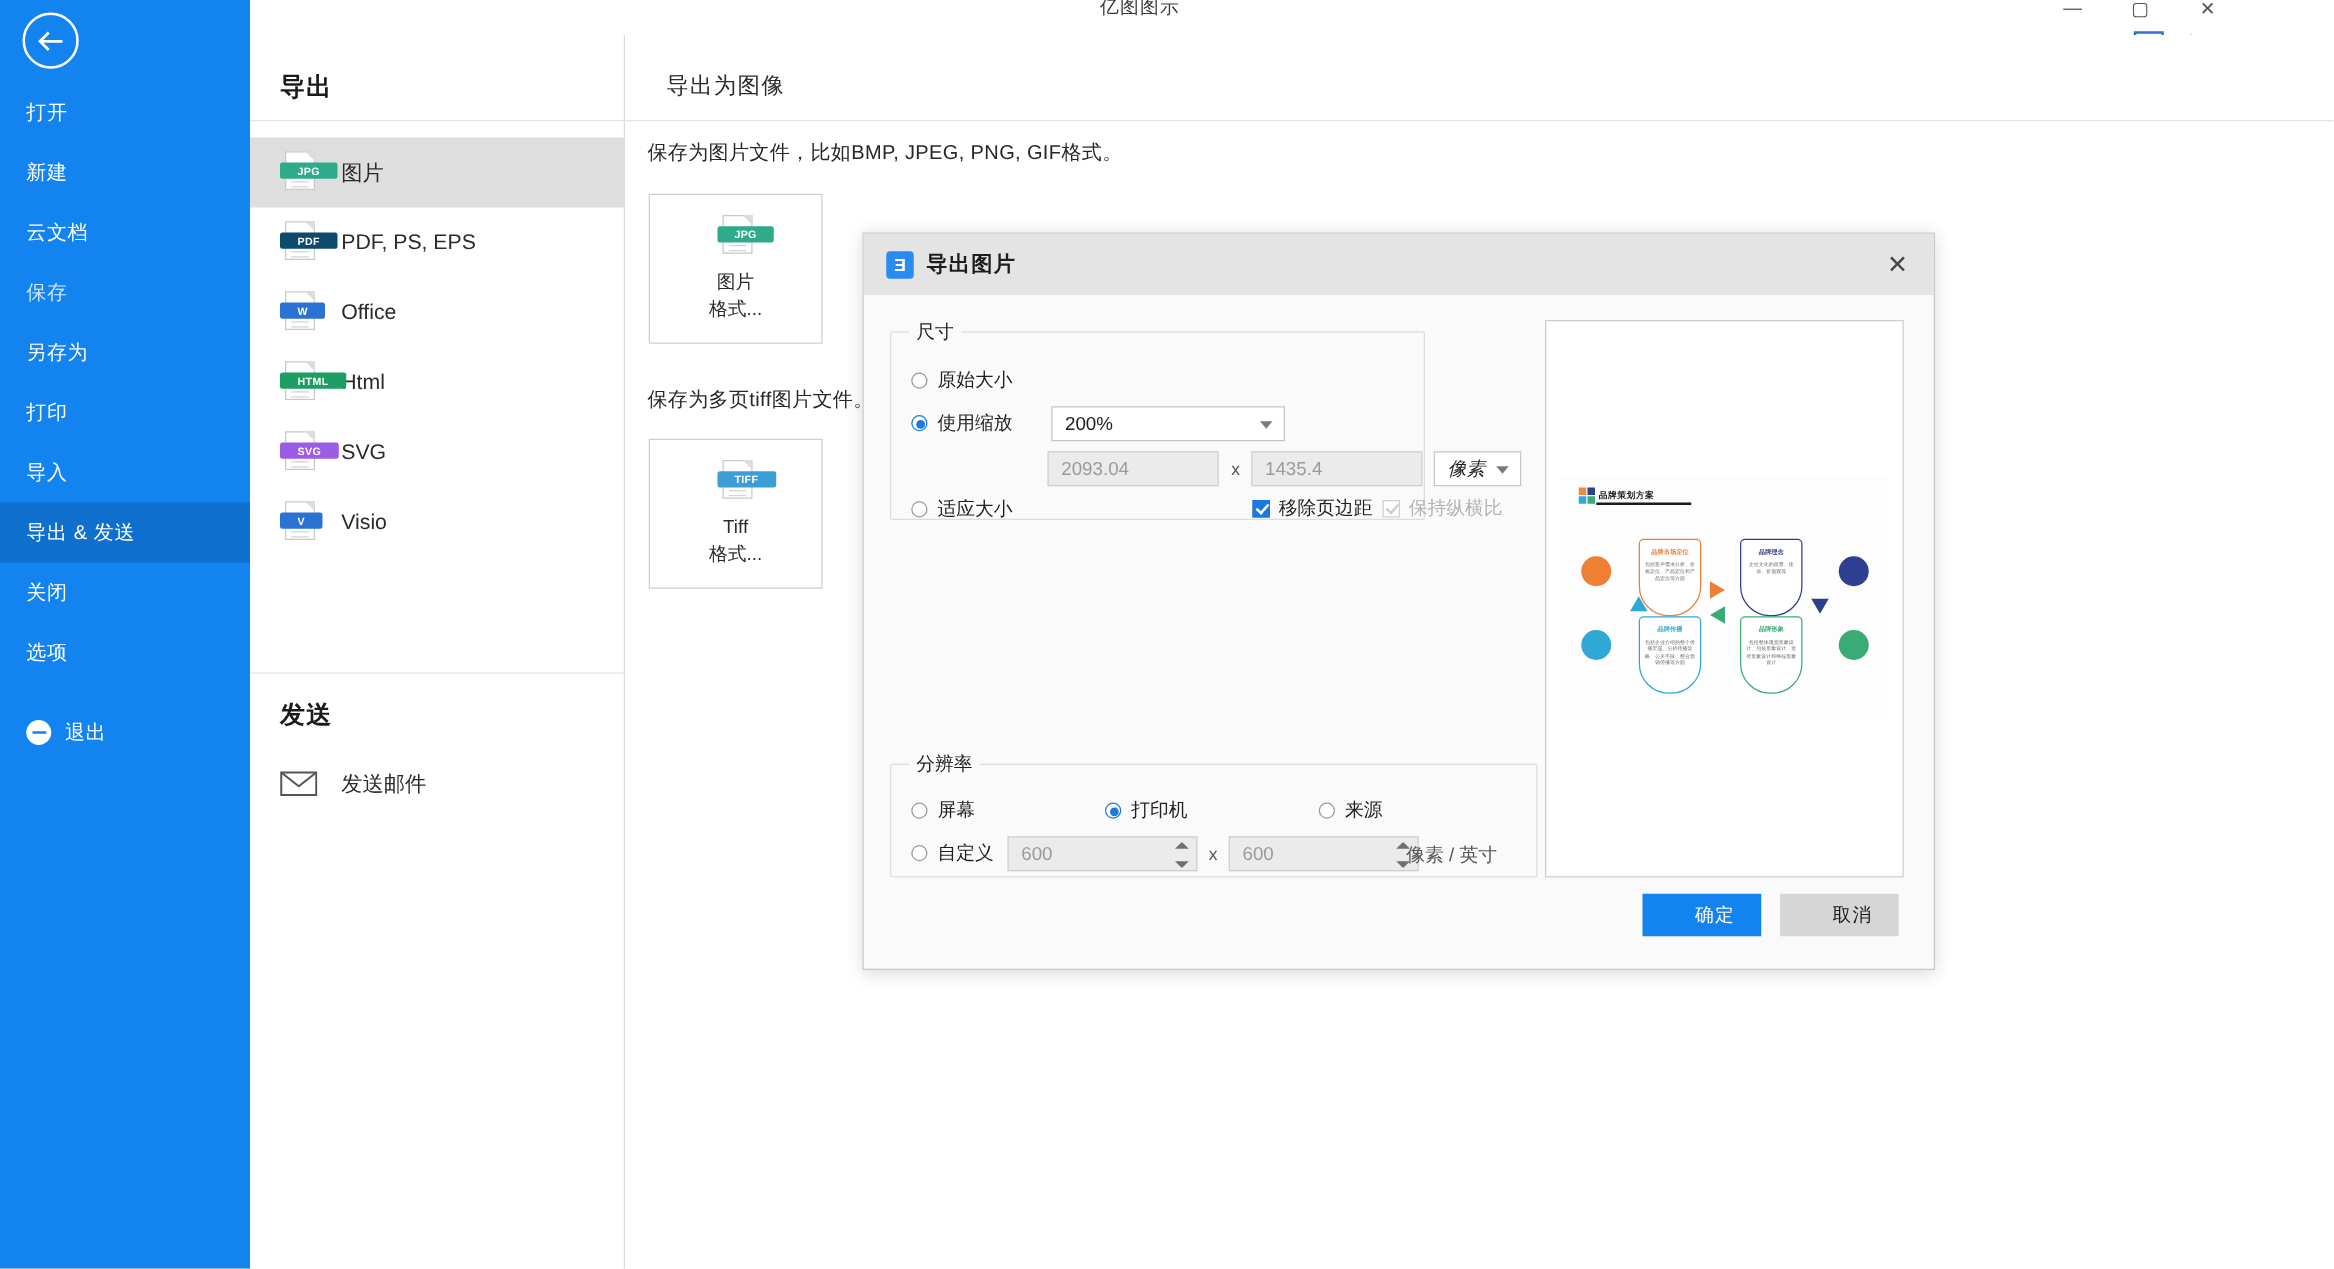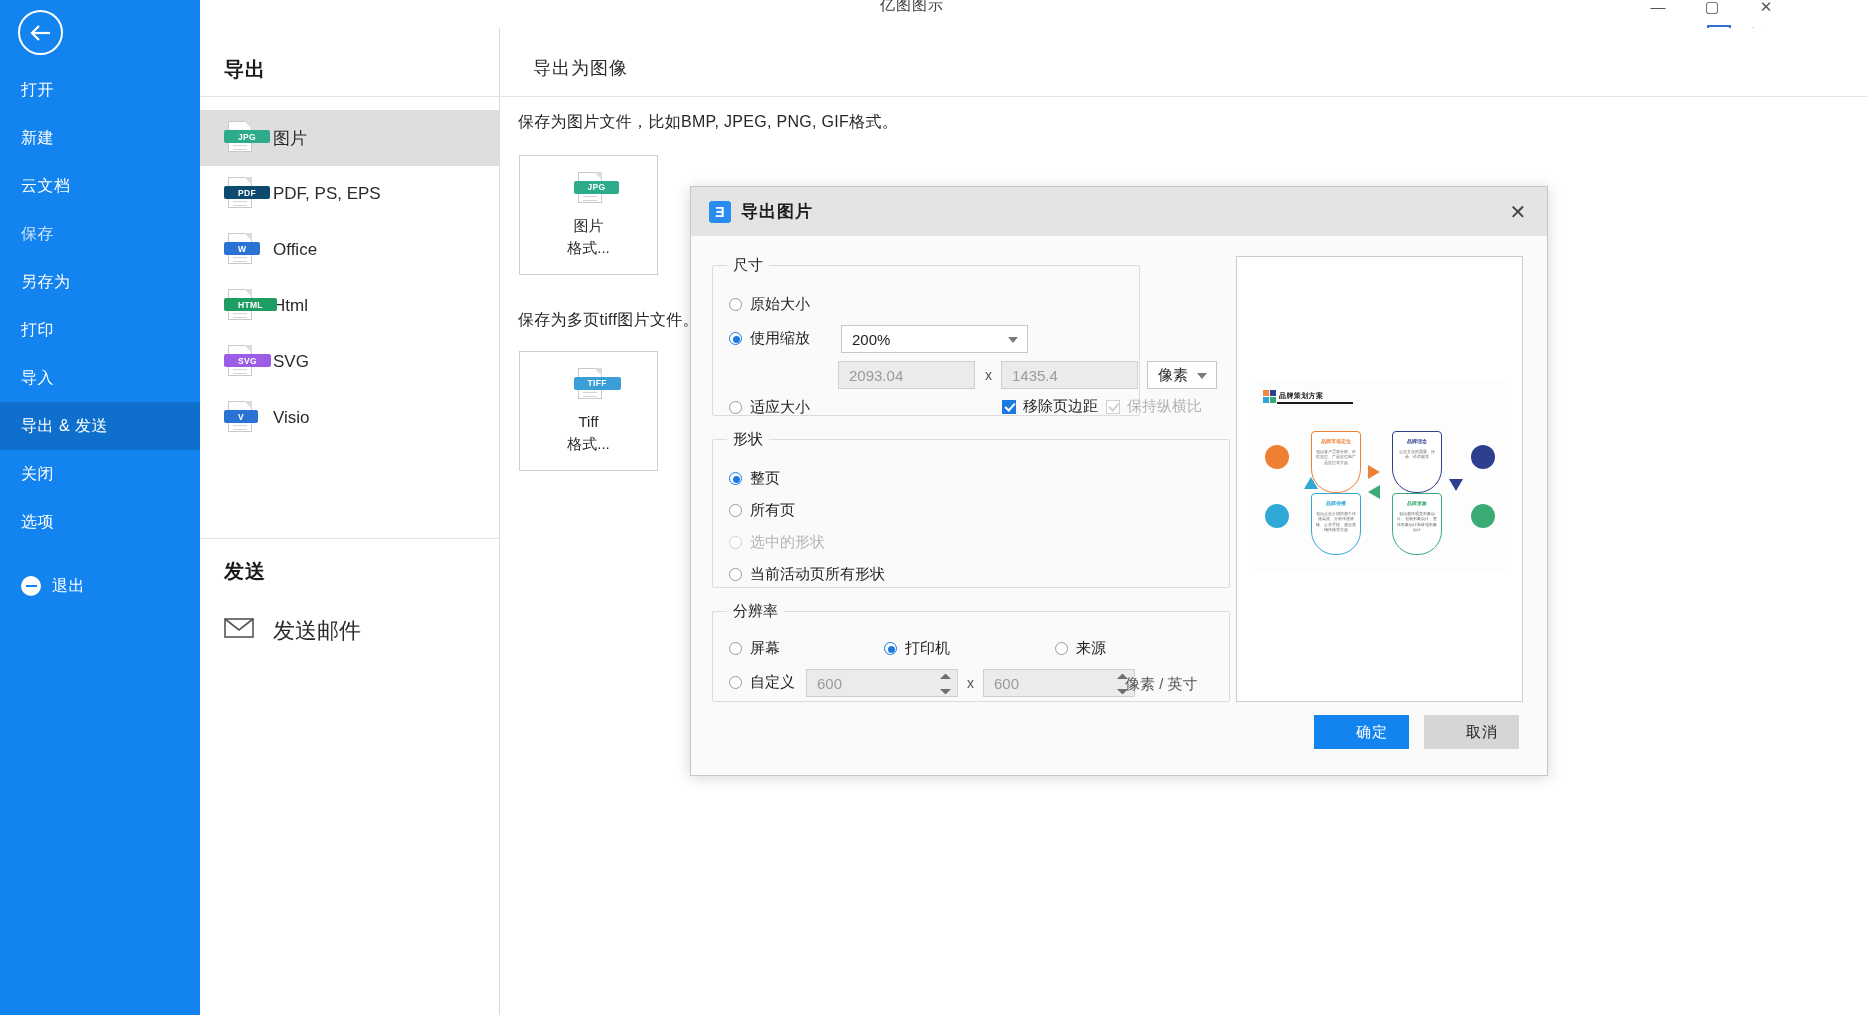--- a/index.html
+++ b/index.html
@@ -77,22 +77,22 @@
     cursor:pointer; font-size:17px; color:#2a2a2a;
   }
   .fmt-item.selected { background:#dedede; }
   .fmt-label { margin-left:19px; }
   .col2-rule2 { position:absolute; left:0; top:510px; width:300px; height:1px; background:#e3e3e3; }
   .send-title {
     position:absolute; left:24px; top:530px;
     font-size:20px; font-weight:bold; color:#1b1b1b; letter-spacing:1px;
   }
   .send-item {
-    position:absolute; left:24px; top:588px; display:flex; align-items:center;
-    cursor:pointer; font-size:22px; color:#2a2a2a;
+    position:absolute; left:24px; top:588px; display:flex; 
+    cursor:pointer; font-size:17px; color:#2a2a2a;
   }
   .send-item .mail-icon { margin-right:19px; }
 
   
   .fileicon { width:30px; height:34px; position:relative; flex:none; }
   .fileicon .sheet {
     position:absolute; left:4px; top:0; width:24px; height:31px;
     background:#ffffff; border:1px solid #c8c8c8;
   }
   .fileicon .fold {
@@ -503,55 +503,35 @@
         <span class="rd"></span>
         <span class="rlbl">适应大小</span>
       </div>
       <div class="inp" style="position:absolute; left:125px; top:86px; width:137px;">
         <span class="v">2093.04</span>
       </div>
       <span class="xsep" style="position:absolute; left:272px; top:92px;">x</span>
       <div class="inp" style="position:absolute; left:288px; top:86px; width:137px;">
         <span class="v">1435.4</span>
       </div>
-      <div class="sel" style="position:absolute; left:434px; top:86px; width:70px;">
+      <div class="sel" style="position:absolute; left:434px; top:86px; width:70px;font-style:italic;">
         <span class="v">像素</span>
         <span class="caret"></span>
       </div>
 
       <div class="row" style="left:289px; top:122px;">
         <span class="cb on"></span>
         <span class="cblbl">移除页边距</span>
       </div>
       <div class="row" style="left:393px; top:122px;">
         <span class="cb dis"></span>
         <span class="cblbl dis">保持纵横比</span>
       </div>
     </fieldset>
 
-    <fieldset class="grp" id="grp-shape">
-      <legend>形状</legend>
-
-      <div class="row" style="left:16px; top:20px;">
-        <span class="rd on"></span>
-        <span class="rlbl">整页</span>
-      </div>
-      <div class="row" style="left:16px; top:52px;">
-        <span class="rd"></span>
-        <span class="rlbl">所有页</span>
-      </div>
-      <div class="row" style="left:16px; top:84px;">
-        <span class="rd dis"></span>
-        <span class="rlbl dis">选中的形状</span>
-      </div>
-      <div class="row" style="left:16px; top:116px;">
-        <span class="rd"></span>
-        <span class="rlbl">当前活动页所有形状</span>
-      </div>
-    </fieldset>
 
     <fieldset class="grp" id="grp-res">
       <legend>分辨率</legend>
 
       <div class="row" style="left:16px; top:18px;">
         <span class="rd"></span>
         <span class="rlbl">屏幕</span>
       </div>
       <div class="row" style="left:171px; top:18px;">
         <span class="rd on"></span>

